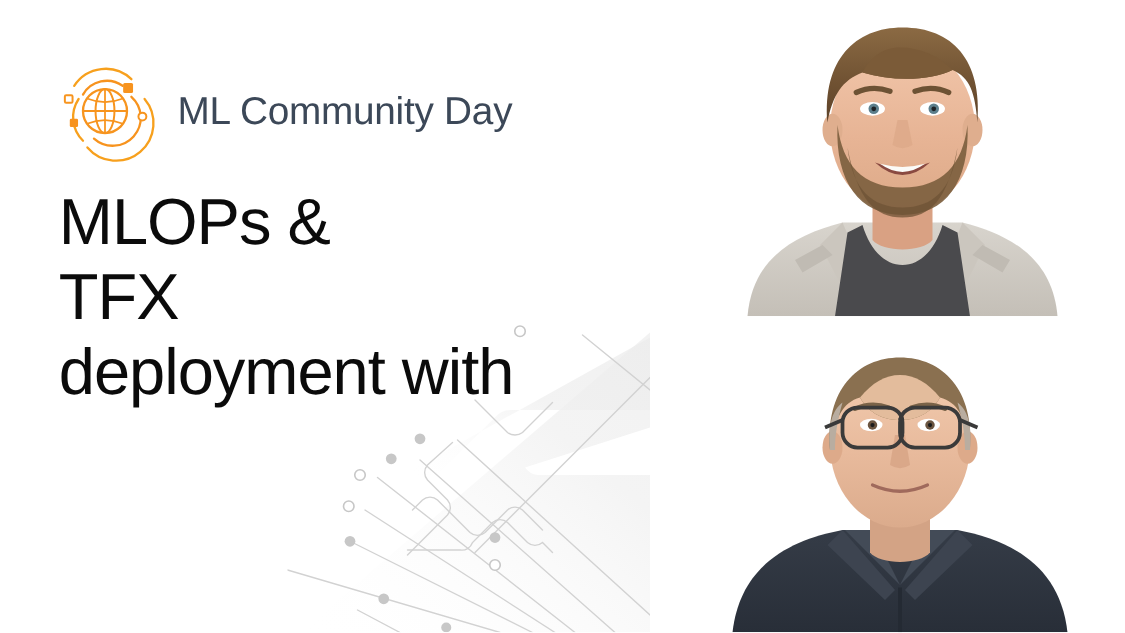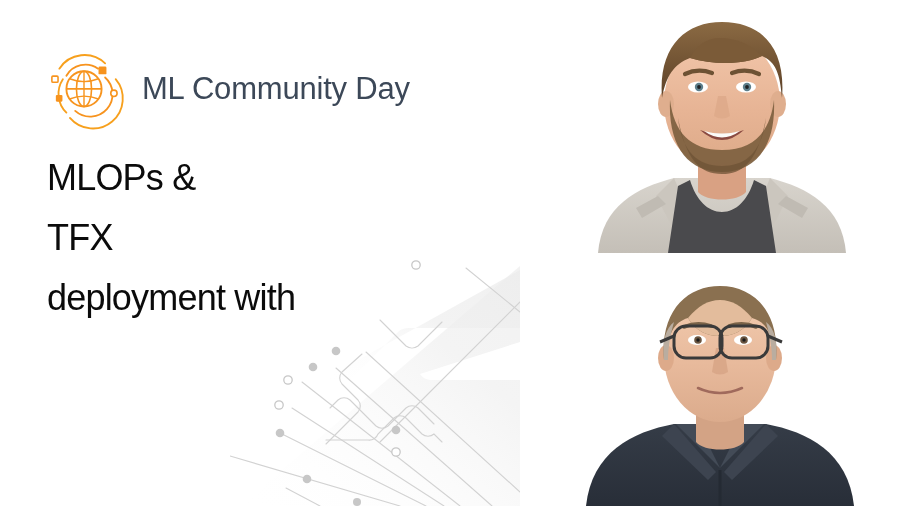--- a/index.html
+++ b/index.html
@@ -58,21 +58,21 @@
   }
 
   
   .headline {
     position: absolute;
     left: 47px;
     top: 148px;
     width: 430px;
     margin: 0;
     z-index: 3;
-    font-size: 36px;
+    font-size: 52px;
     line-height: 60px;
     font-weight: 400;
     letter-spacing: -0.8px;
     color: #0b0b0b;
   }
   .headline .line { display: block; white-space: nowrap; }
 
   
   .speakers {
     position: absolute;

